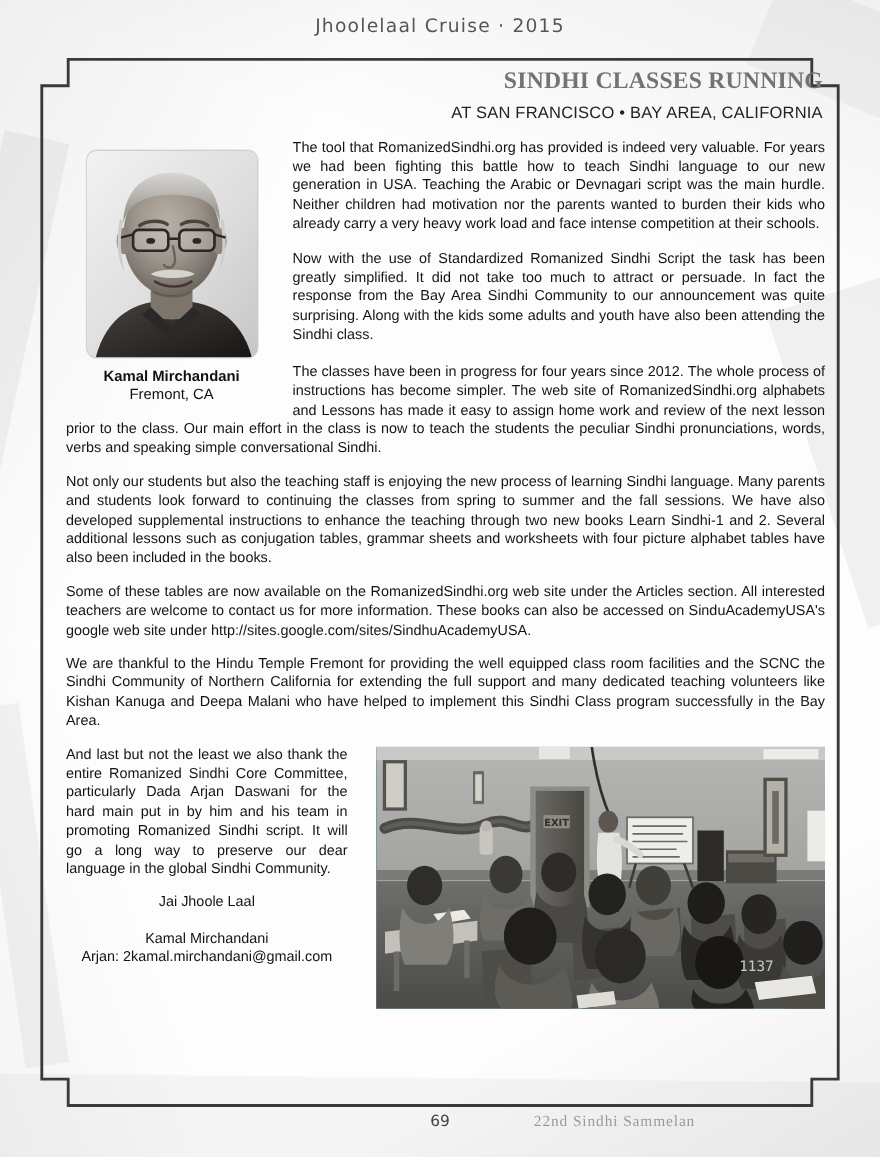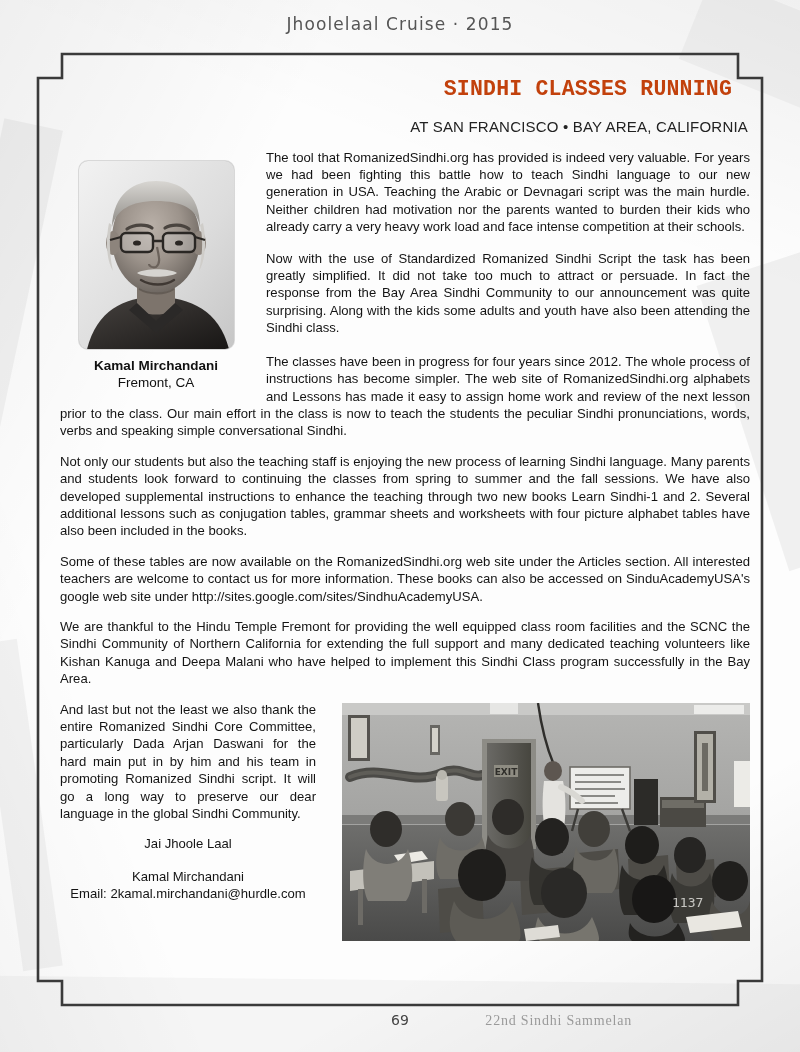--- a/index.html
+++ b/index.html
@@ -70,26 +70,26 @@
     left: 60px;
     top: 62px;
     width: 690px;
     height: 930px;
     z-index: 3;
   }
 
   
   .title-block { text-align: right; padding-right: 2px; }
   .art-title {
-    font-family: Liberation Mono, monospace;
+    font-family: Liberation Serif, serif;
     font-weight: bold;
     font-size: 21.5px;
     letter-spacing: 0.2px;
-    color: #c2410c;
-    margin: 16px;
+    color: #737373;
+    margin: 0;
     line-height: 1.1;
   }
   .art-subtitle {
     font-family: "Liberation Sans", sans-serif;
     font-size: 15px;
     color: #222;
     margin: 8px 0 0 0;
     letter-spacing: 0.2px;
   }
 
@@ -433,21 +433,21 @@
 
         <text x="330" y="204" font-family="DejaVu Sans Mono, monospace" font-size="13" fill="#e6e6e2" opacity="0.82">1137</text>
       </svg>
     </div>
 
     <div class="lower-left">
       <p class="body">And last but not the least we also thank the entire Romanized Sindhi Core Committee, particularly Dada Arjan Daswani for the hard main put in by him and his team in promoting Romanized Sindhi script.  It will go a long way to preserve our dear language in the global Sindhi Community.</p>
       <p class="sig-line">Jai Jhoole Laal</p>
       <div class="sig-gap"></div>
       <p class="sig-line">Kamal Mirchandani</p>
-      <p class="sig-line">Email: 2kamal.mirchandani@hurdle.com</p>
+      <p class="sig-line">Arjan: 2kamal.mirchandani@gmail.com</p>
     </div>
 
   </div>
 </div>
 
 <div class="footer">
   <div class="page-no">69</div>
   <div class="footer-right">22nd Sindhi Sammelan</div>
 </div>
 

